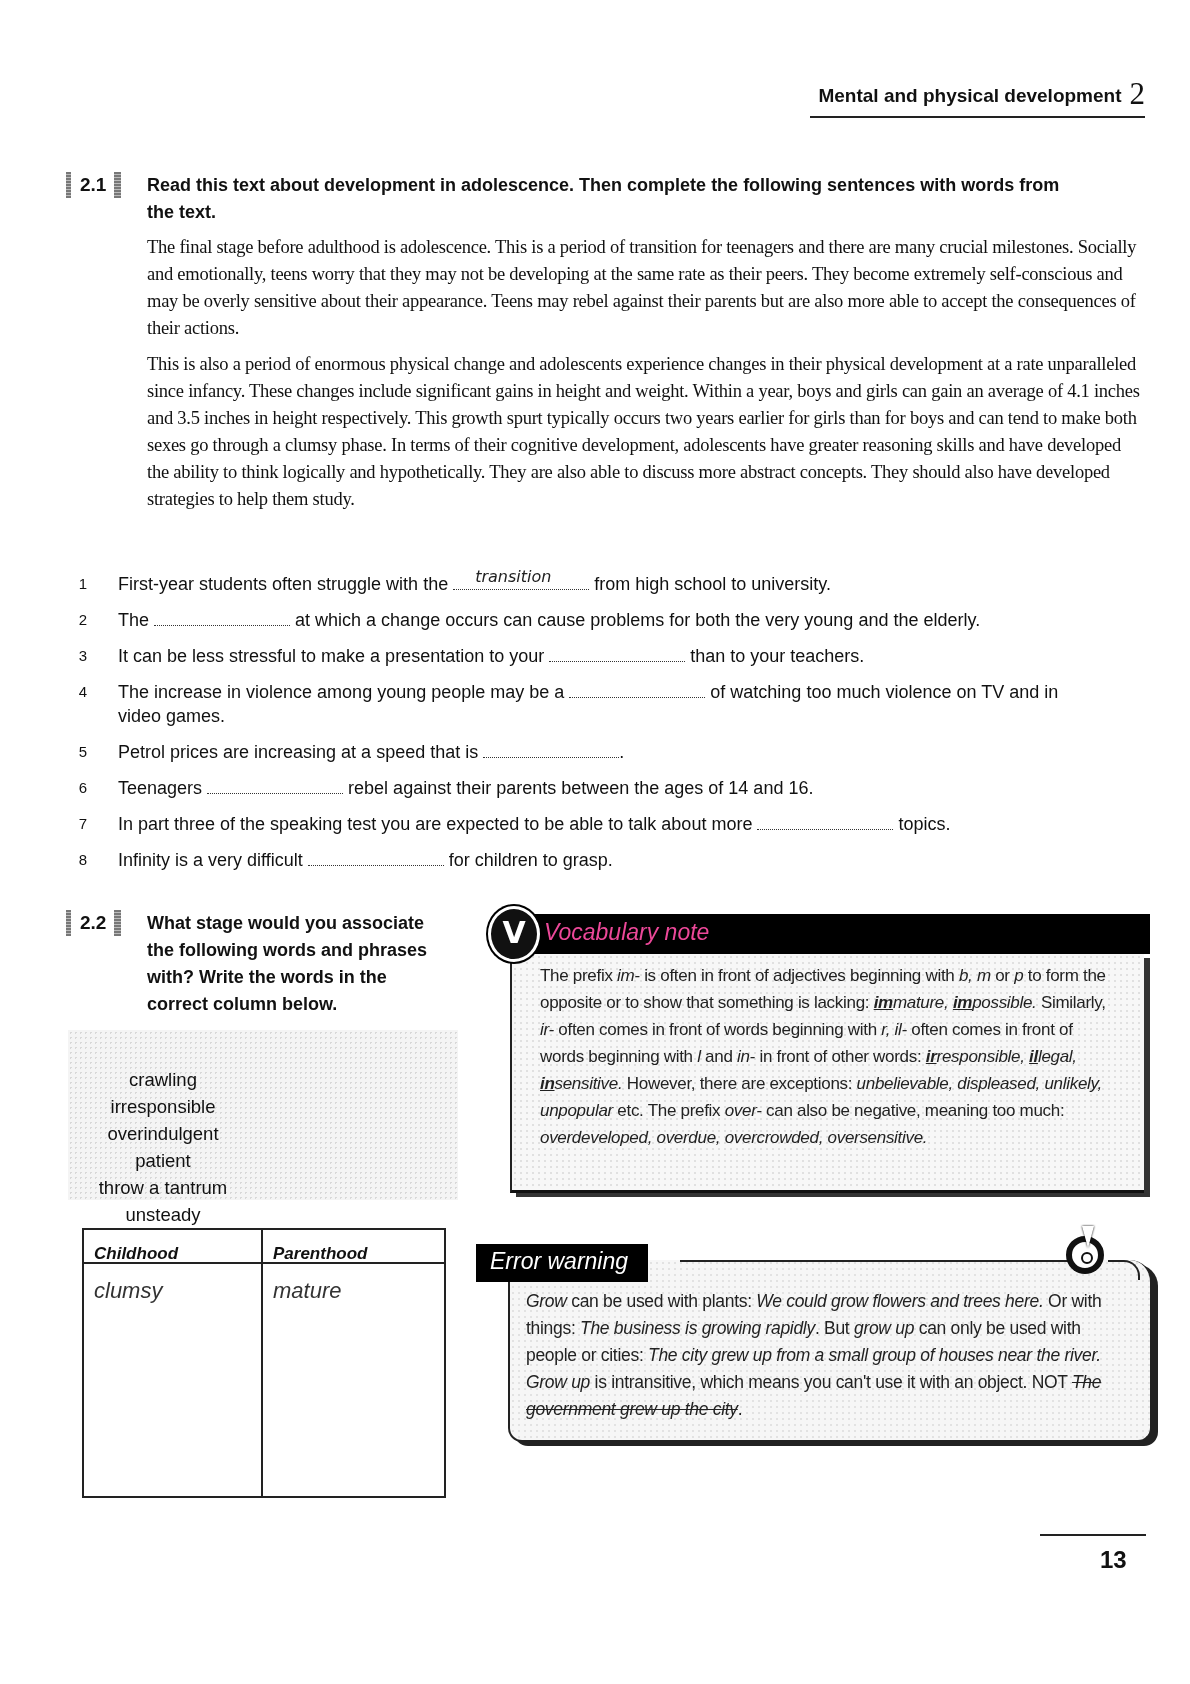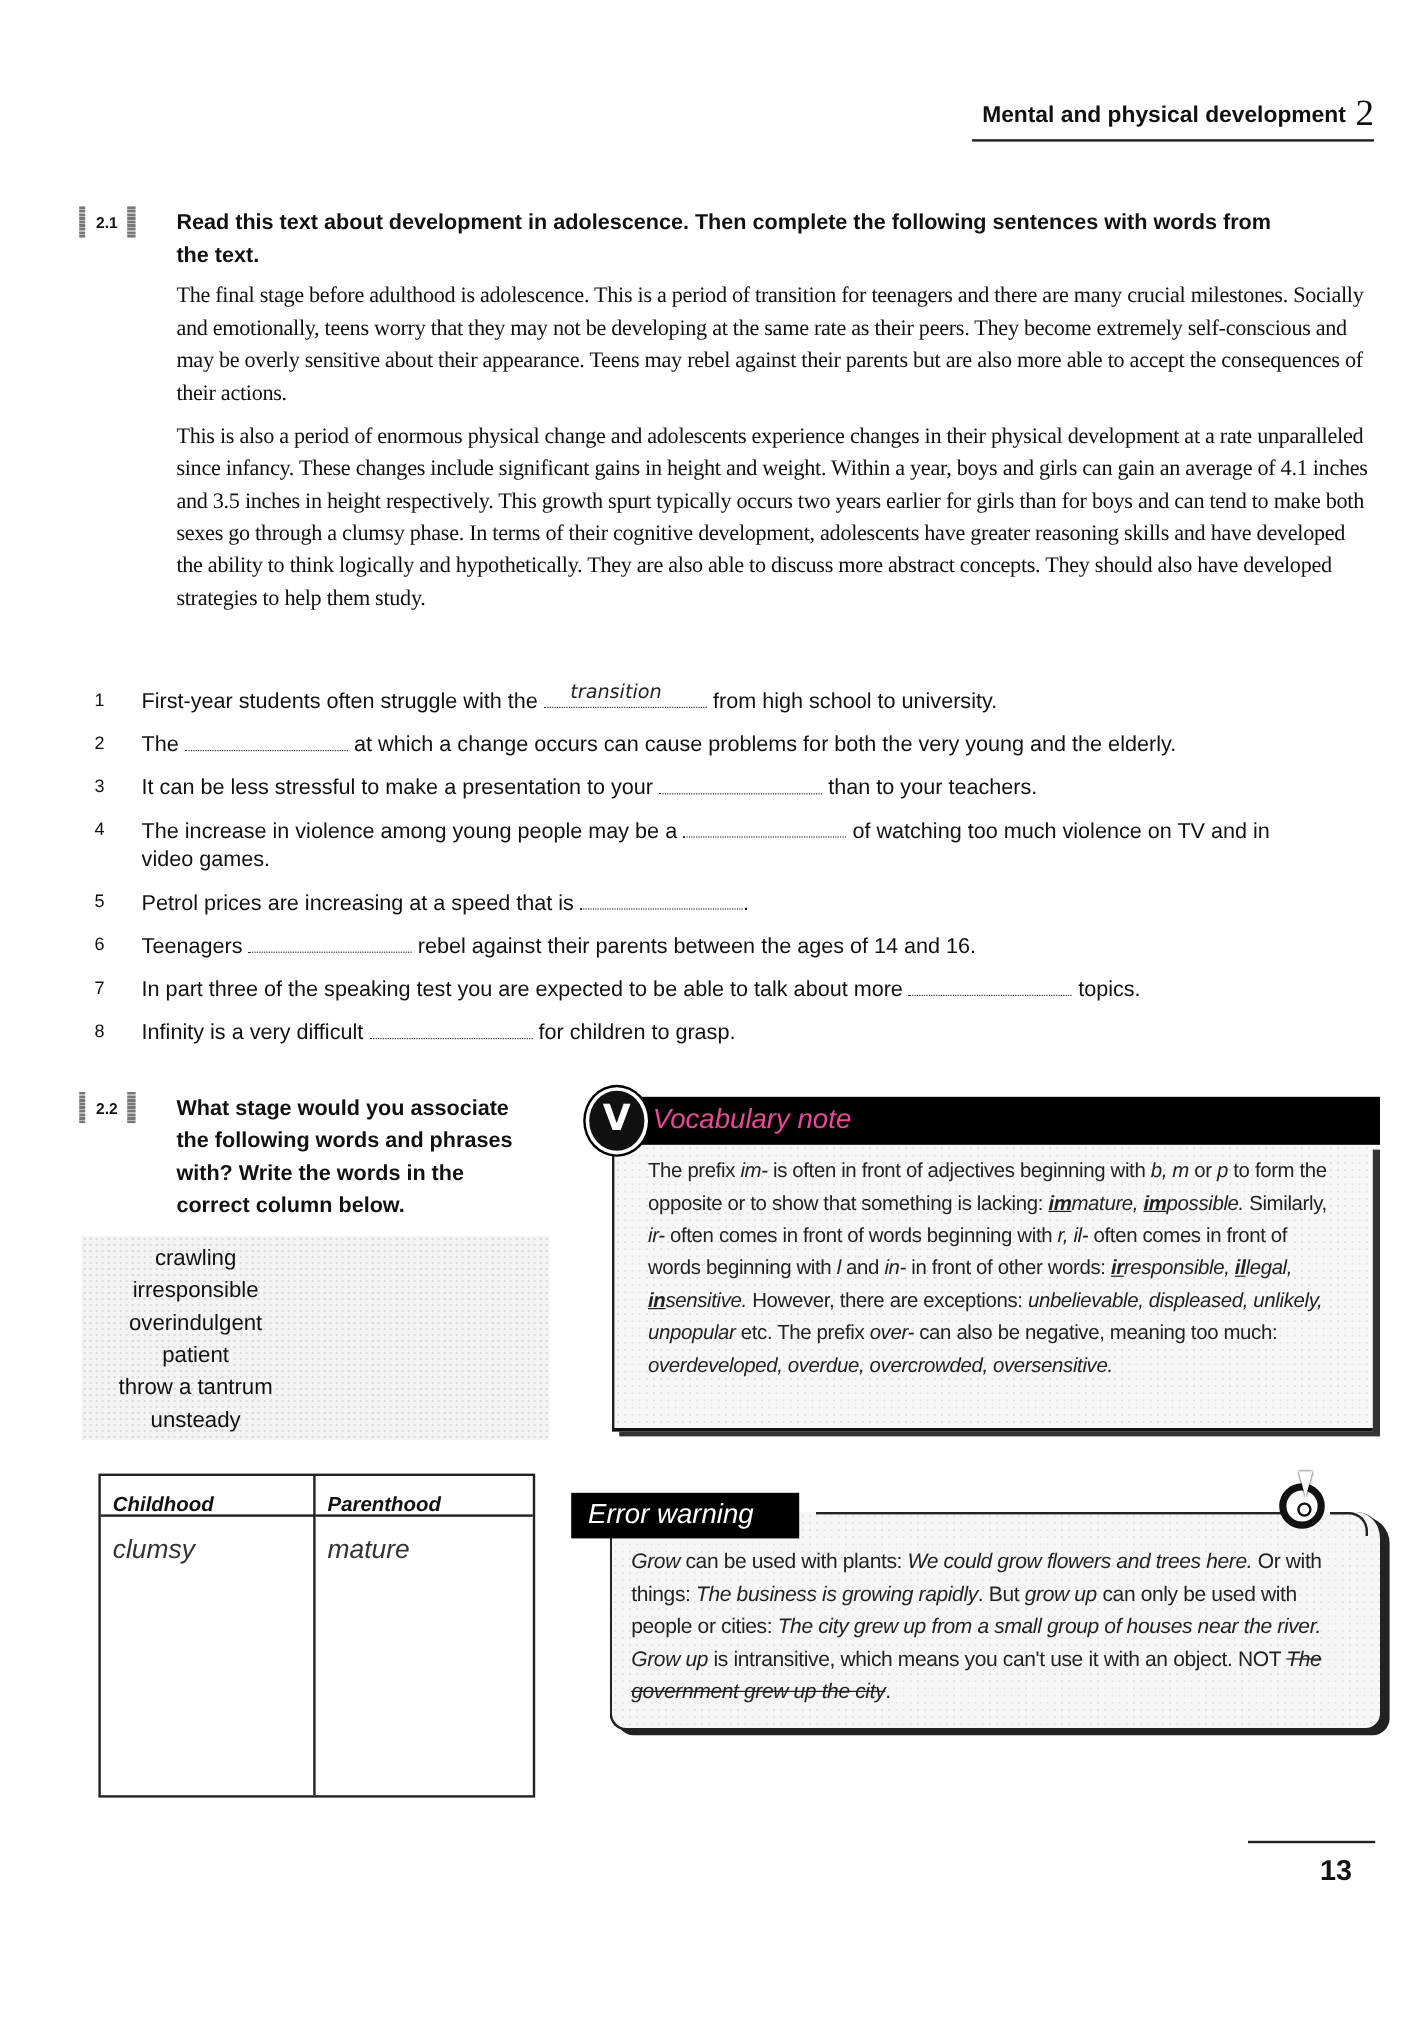--- a/index.html
+++ b/index.html
@@ -5,21 +5,21 @@
   html, body { margin:0; padding:0; background:#ffffff; }
   body { width:1190px; height:1684px; position:relative; overflow:hidden; color:#111; font-family:"Liberation Sans", sans-serif; }
   .abs { position:absolute; }
 
   
   .run-head { left:810px; top:76px; width:335px; border-bottom:2px solid #222; padding-bottom:4px; text-align:right; white-space:nowrap; }
   .run-head .ttl { font-family:"Liberation Sans", sans-serif; font-weight:bold; font-size:19px; }
   .run-head .num { font-family:"Liberation Serif", serif; font-size:31px; margin-left:8px; vertical-align:-2px; }
 
   
-  .ex-label { font-weight:bold; font-size:13px; display:flex; align-items:center; }
+  .ex-label { font-weight:bold; font-size:19px; display:flex; align-items:center; }
   .ex-label .bar { display:inline-block; width:5px; height:26px; background:repeating-linear-gradient(180deg,#777 0 2px,#bbb 2px 3px); }
   .ex-label .bar.r { width:7px; margin-left:8px; }
   .ex-label .bar.l { margin-right:9px; }
 
   .instr { font-weight:bold; font-size:18px; line-height:27px; }
 
   .reading { font-family:"Liberation Serif", serif; font-size:18.5px; line-height:27px; letter-spacing:-0.25px; }
   .reading p { margin:0 0 9px 0; }
 
   .sentences { font-size:18px; line-height:24px; }
@@ -47,21 +47,21 @@
   .vbox { left:510px; top:954px; width:632px; height:236px; border-left:2px solid #222; border-bottom:3px solid #111; box-shadow:6px 4px 0 #333; background:#f7f7f7;
     background-image: radial-gradient(#e0e0e0 1px, transparent 1px); background-size:6px 6px; }
   .vbox .txt { position:absolute; left:28px; top:8px; right:24px; font-size:17px; line-height:27px; letter-spacing:-0.3px; color:#222; }
   .ul { text-decoration:underline; font-weight:bold; font-style:italic; }
 
   
   .ebox { left:508px; top:1260px; width:640px; height:180px; border:2px solid #222; border-top:none; border-radius:0 22px 14px 14px; box-shadow:6px 4px 0 #222; background:#f6f6f6;
     background-image: radial-gradient(#e2e2e2 1px, transparent 1px); background-size:6px 6px; }
   .eline { left:680px; top:1260px; width:390px; border-top:2px solid #222; }
   .eline2 { left:1108px; top:1260px; width:30px; border-top:2px solid #222; border-right:2px solid #222; border-radius:0 16px 0 0; height:18px; }
-  .ehead { left:476px; top:1244px; width:190px; height:38px; background:#000; }
+  .ehead { left:476px; top:1244px; width:172px; height:38px; background:#000; }
   .ehead span { position:absolute; left:14px; top:4px; color:#fff; font-style:italic; font-size:23px; }
   .e-icon { left:1066px; top:1236px; width:38px; height:38px; border-radius:50%; border:6px solid #111; background:#fff; box-sizing:border-box; }
   .e-icon .dot { position:absolute; left:9px; top:10px; width:8px; height:8px; border-radius:50%; border:2px solid #111; }
   .e-icon .mark { position:absolute; left:10px; top:-16px; width:0; height:0; border-left:6px solid transparent; border-right:6px solid transparent; border-top:22px solid #fff; filter:drop-shadow(0 0 1px #000); }
   .ebox .txt { position:absolute; left:16px; top:28px; right:16px; font-size:17.5px; line-height:27px; letter-spacing:-0.3px; color:#222; }
   .strike { text-decoration:line-through; font-style:italic; }
 
   .foot-rule { left:1040px; top:1534px; width:106px; border-top:2px solid #222; }
   .pg { left:1100px; top:1546px; font-weight:bold; font-size:24px; }
   i { font-style:italic; }
@@ -136,21 +136,21 @@
 </div>
 
 <div class="abs ex-label" style="left:66px; top:910px;">
   <span class="bar l"></span>
   <span>2.2</span>
   <span class="bar r"></span>
 </div>
 <div class="abs instr" style="left:147px; top:910px; width:290px;">What stage would you associate the following words and phrases with? Write the words in the correct column below.</div>
 
 <div class="abs wordbox">
-  <div class="wordcol" style="left:10px; width:170px;">
+  <div class="wordcol" style="left:10px; width:170px;margin-top:32px;">
     <div>crawling</div>
     <div>irresponsible</div>
     <div>overindulgent</div>
     <div>patient</div>
     <div>throw a tantrum</div>
     <div>unsteady</div>
   </div>
 </div>
 
 <div class="abs ctable">

